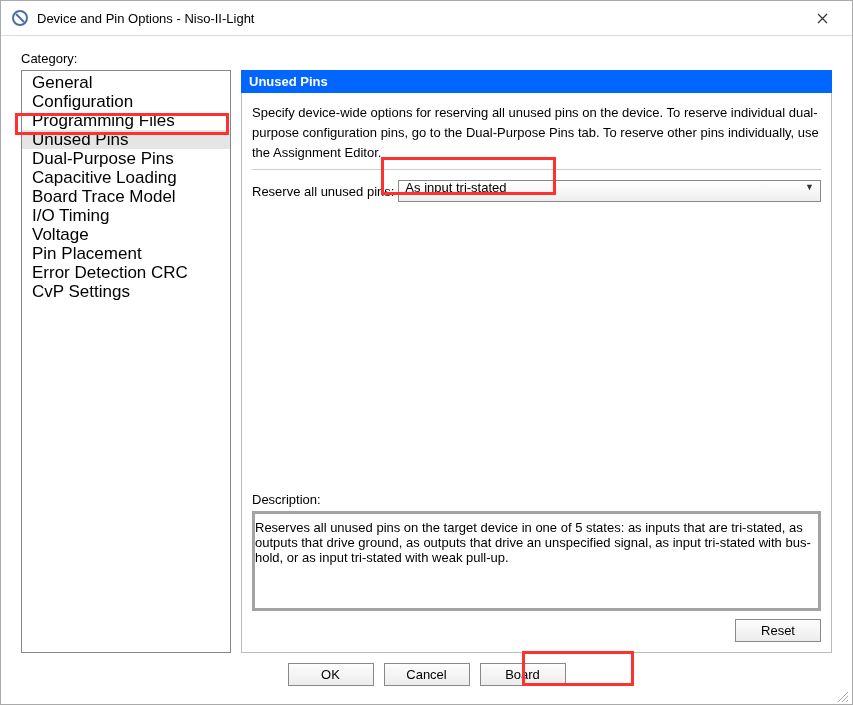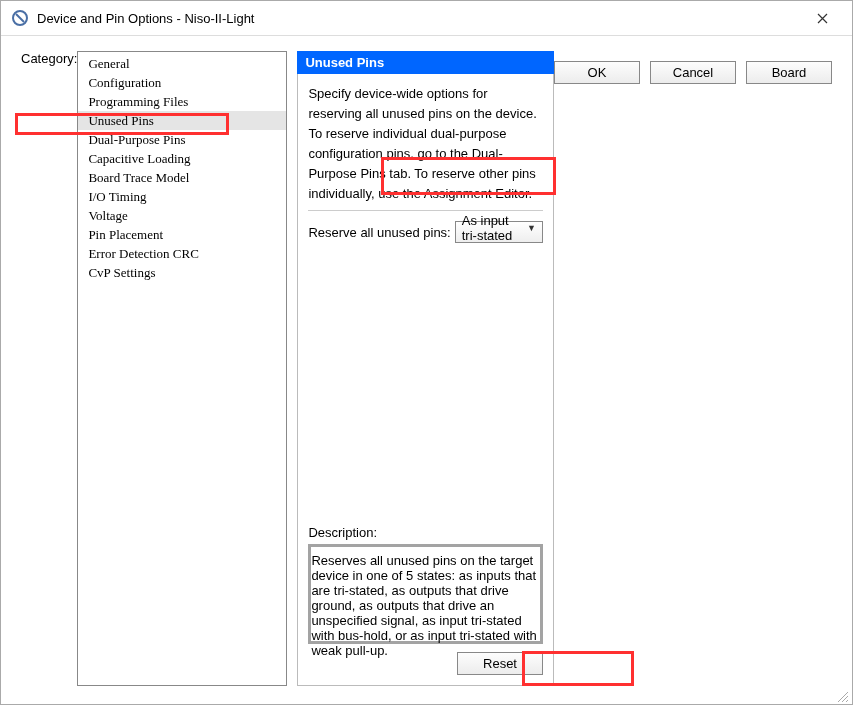--- a/index.html
+++ b/index.html
@@ -36,20 +36,21 @@
   }
   .titlebar-close {
     width: 40px; height: 30px;
     display: flex; align-items: center; justify-content: center;
     cursor: pointer;
   }
   .content {
     flex: 1;
     padding: 15px 20px 18px 20px;
     display: flex;
+    flex-direction: column;
     position: relative;
   }
   .category-label {
     margin-bottom: 4px;
   }
   .main-area {
     flex: 1;
     display: flex;
     gap: 10px;
   }
@@ -57,23 +58,22 @@
     width: 210px;
     border: 1px solid #888;
     background: #fff;
     padding-top: 2px;
     overflow: hidden;
   }
   .category-item {
     padding: 1px 4px 1px 10px;
     cursor: pointer;
     white-space: nowrap;
-    font-size: 13px;
+    font-size: 17px;
     line-height: 17px;
-    font-family: Liberation Serif, serif;
   }
   .category-item.selected {
     background: #e5e5e5;
   }
   .right-panel {
     flex: 1;
     display: flex;
     flex-direction: column;
   }
   .panel-header {
@@ -141,21 +141,21 @@
     line-height: 15px;
   }
   .reset-row {
     margin-top: 8px;
     display: flex;
     justify-content: flex-end;
     text-align: right;
   }
   .bottom-buttons {
     display: flex;
-    justify-content: flex-start;
+    justify-content: center;
     gap: 10px;
     margin-top: 10px;
   }
   .btn {
     width: 86px;
     height: 23px;
     border: 1px solid #888;
     background: linear-gradient(#fdfdfd,#ececec);
     font-size: 13px;
     display: flex;

